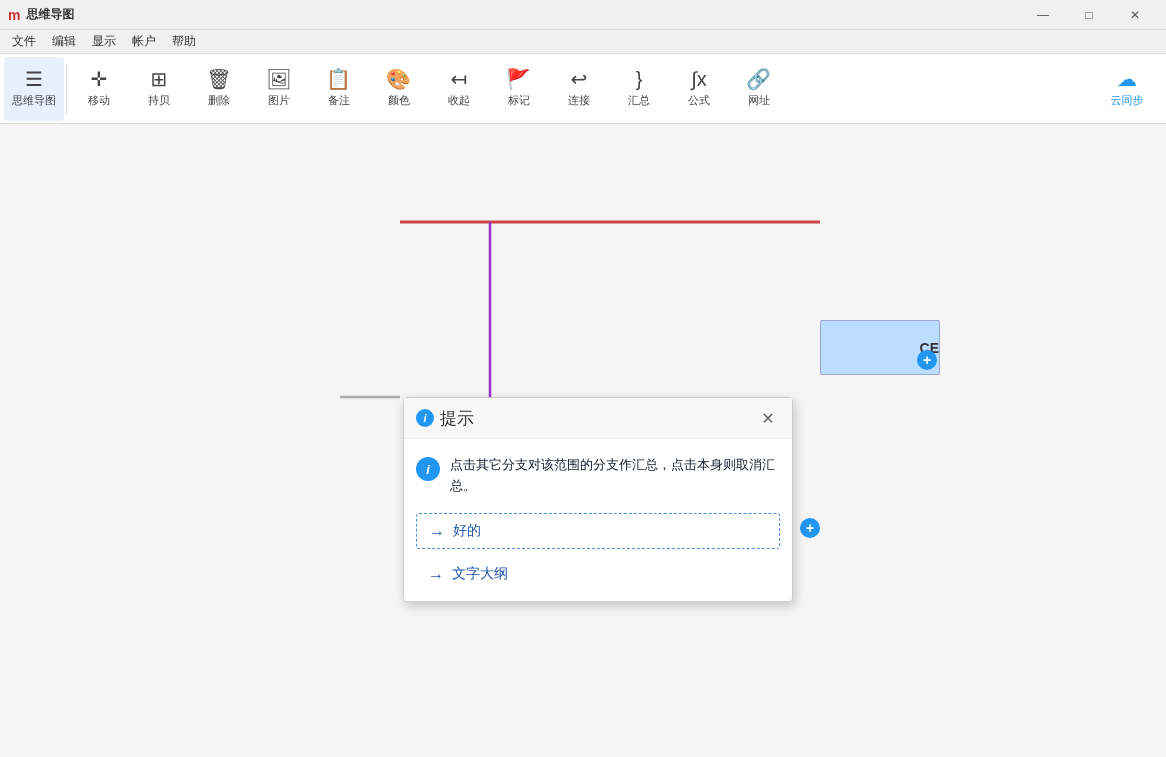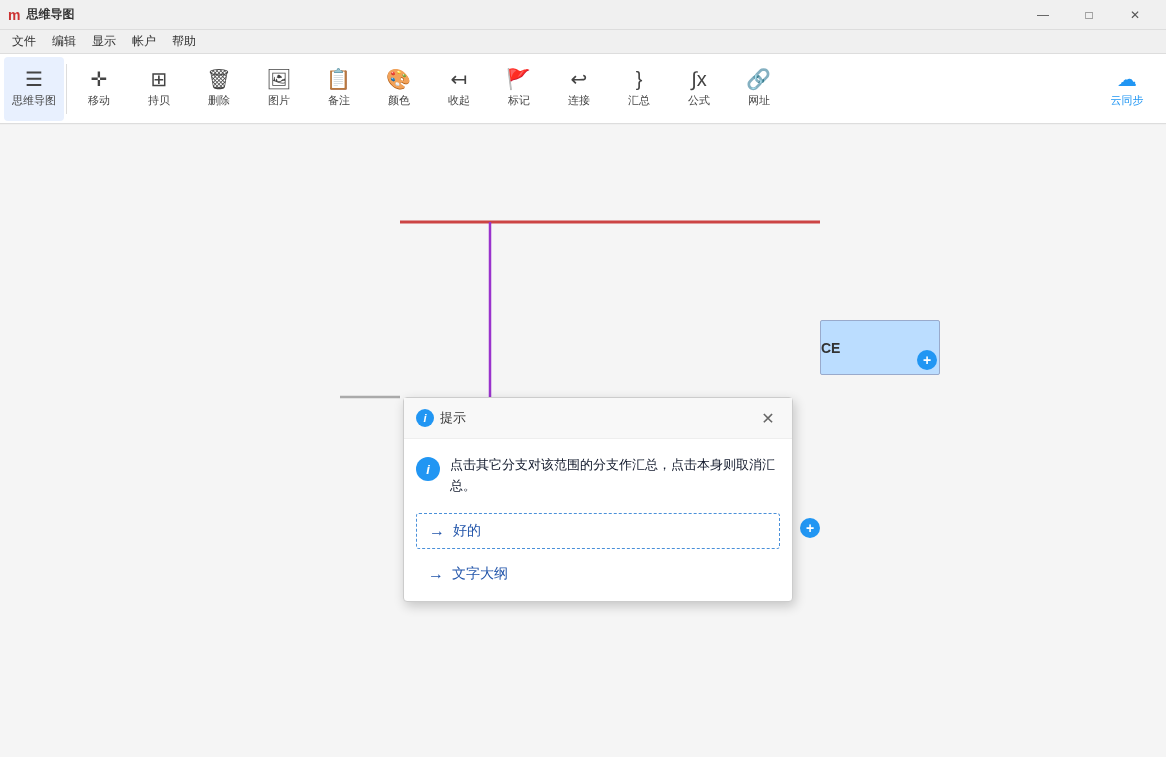--- a/index.html
+++ b/index.html
@@ -136,21 +136,21 @@
       position: absolute;
       top: 195px;
       left: 820px;
       width: 120px;
       height: 55px;
       background: #bbddff;
       border: 1px solid #99aacc;
       border-radius: 2px;
       display: flex;
       align-items: center;
-      justify-content: flex-start;
+      justify-content: flex-end;
       font-size: 14px;
       font-weight: bold;
       color: #333;
     }
     .node-ce-plus {
       position: absolute;
       top: 225px;
       left: 917px;
       width: 20px;
       height: 20px;
@@ -275,21 +275,21 @@
       border-radius: 50%;
       display: flex;
       align-items: center;
       justify-content: center;
       color: white;
       font-size: 11px;
       font-weight: bold;
       font-style: italic;
     }
     .dialog-title-text {
-      font-size: 13px;
+      font-size: 17px;
       color: #333;
       font-weight: 500;
     }
     .dialog-close-btn {
       cursor: pointer;
       font-size: 16px;
       color: #666;
       width: 24px;
       height: 24px;
       display: flex;

